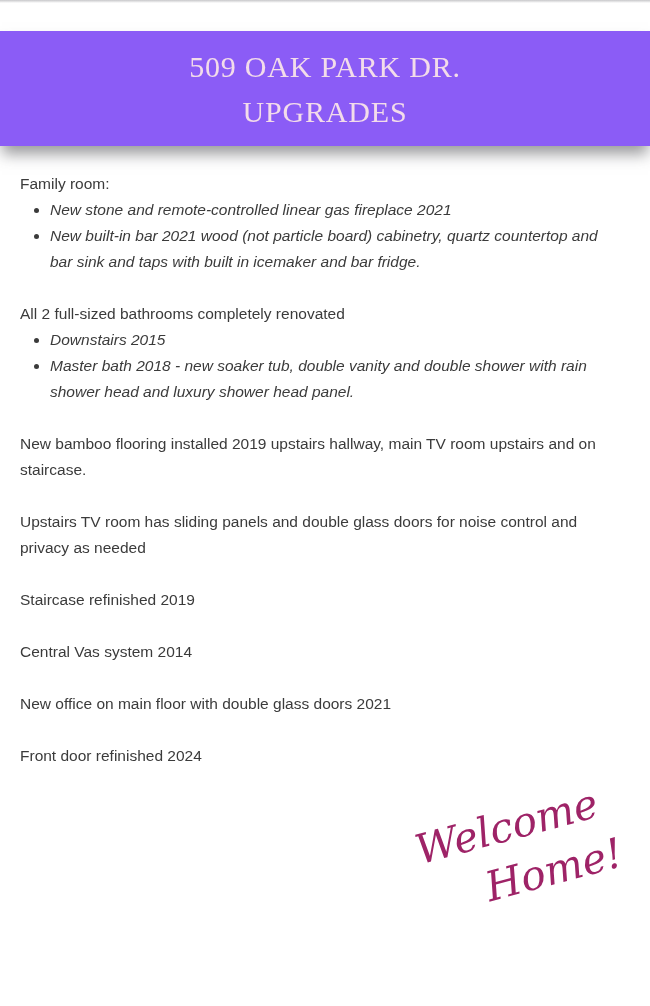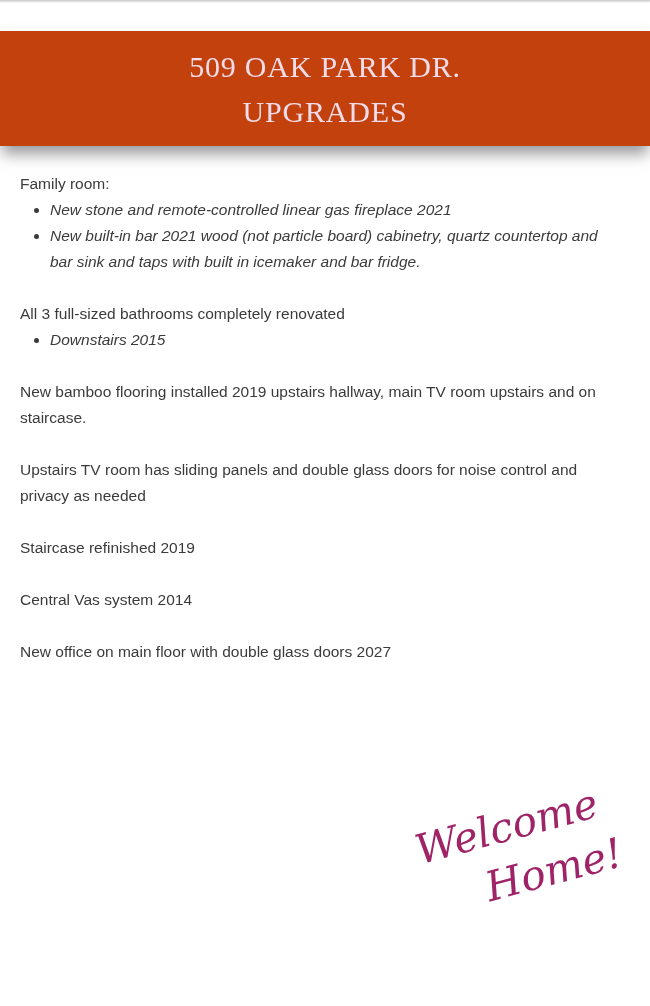--- a/index.html
+++ b/index.html
@@ -18,21 +18,21 @@
     height: 3px;
     background: linear-gradient(#b9b9bc, rgba(255,255,255,0));
     opacity: .8;
   }
   .banner {
     position: absolute;
     top: 31px;
     left: 0;
     width: 650px;
     height: 115px;
-    background: #c2410c;
+    background: #8b5cf6;
     box-shadow: 0 10px 14px -2px rgba(70,70,75,0.55);
     display: flex;
     flex-direction: column;
     align-items: center;
     justify-content: center;
     z-index: 2;
   }
   .banner .title-line {
     font-family: "Liberation Serif", "DejaVu Serif", serif;
     font-size: 30px;
@@ -107,35 +107,37 @@
 <main class="content">
 
   <p class="para tight">Family room:</p>
 
   <ul class="bullets">
     <li>New stone and remote-controlled linear gas fireplace 2021</li>
     <li>New built-in bar 2021 wood (not particle board) cabinetry, quartz countertop and bar sink and taps with built in icemaker and bar fridge.</li>
   </ul>
 
 
-  <p class="para tight">All 3 full-sized bathrooms completely renovated</p>
+  <p class="para tight">All 2 full-sized bathrooms completely renovated</p>
 
   <ul class="bullets">
     <li>Downstairs 2015</li>
+    <li>Master bath 2018 - new soaker tub, double vanity and double shower with rain shower head and luxury shower head panel.</li>
   </ul>
 
   <p class="para">New bamboo flooring installed 2019 upstairs hallway, main TV room upstairs and on staircase.</p>
 
   <p class="para">Upstairs TV room has sliding panels and double glass doors for noise control and privacy as needed</p>
 
   <p class="para">Staircase refinished 2019</p>
 
   <p class="para">Central Vas system 2014</p>
 
-  <p class="para">New office on main floor with double glass doors 2027</p>
+  <p class="para">New office on main floor with double glass doors 2021</p>
 
+  <p class="para">Front door refinished 2024</p>
 
 </main>
 
 <div class="signature">
   <div class="sig-line1">Welcome</div>
   <div class="sig-line2">Home!</div>
 </div>
 
 </body></html>

